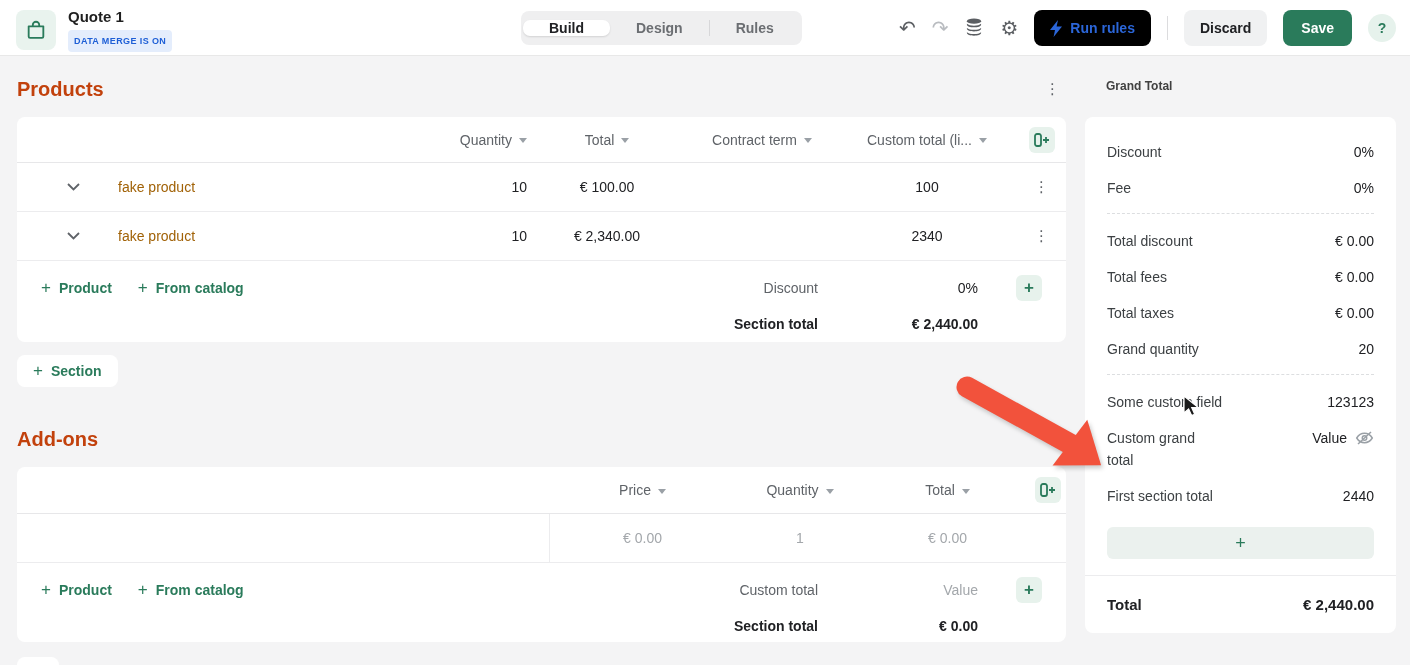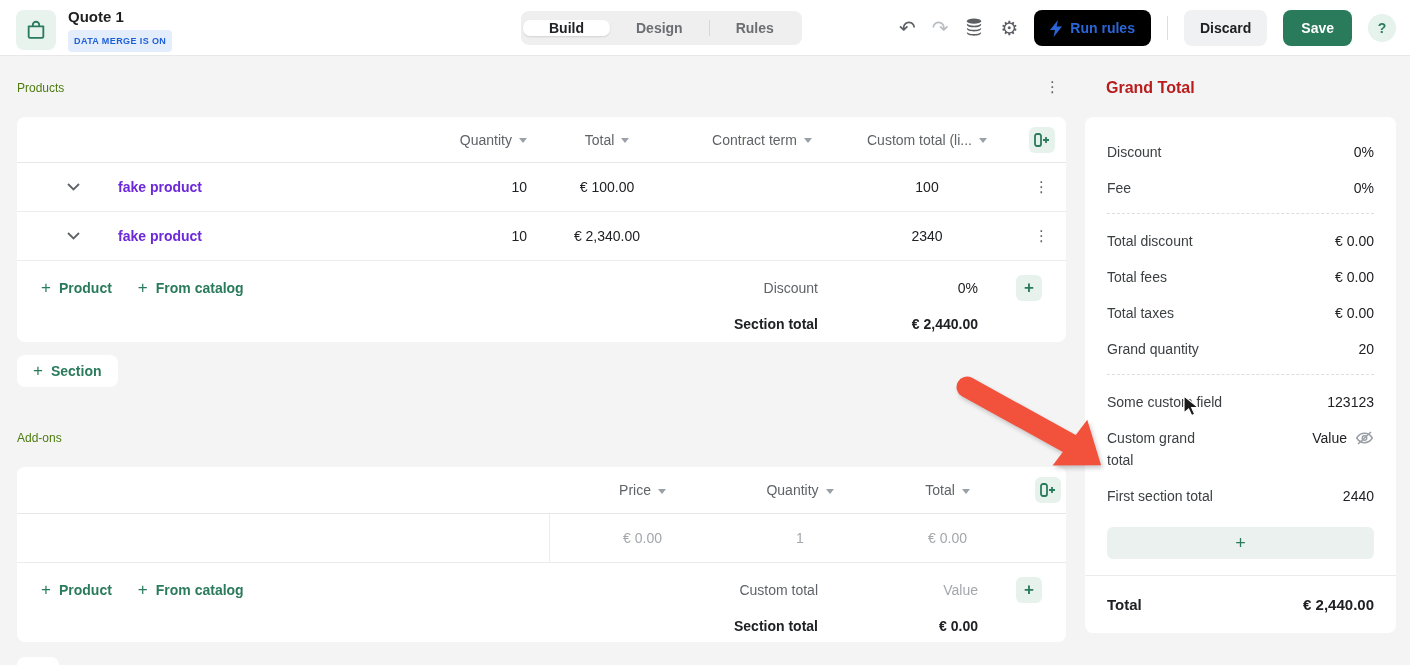--- a/index.html
+++ b/index.html
@@ -23,38 +23,38 @@
   .tb-icon { font-family:"DejaVu Sans", sans-serif; font-size:20px; color:#5b5e62; line-height:1; cursor:pointer; }
   .tb-icon.disabled { color:#b9bcc0; }
   .runrules-btn { display:flex; align-items:center; gap:8px; background:#000000; color:#2b66d9; font-weight:bold; border:none; border-radius:8px; height:36px; padding:0 16px; font-size:14px; cursor:pointer; }
   .tb-vdiv { width:1px; height:24px; background:#dcdcde; }
   .discard-btn { background:#f0f1f2; color:#202124; border:none; border-radius:8px; height:36px; padding:0 16px; font-weight:bold; font-size:14px; cursor:pointer; }
   .save-btn { background:#2a7b5b; color:#ffffff; border:none; border-radius:8px; height:36px; padding:0 18px; font-weight:bold; font-size:14px; cursor:pointer; }
   .help-btn { width:28px; height:28px; border-radius:50%; background:#e6f2ec; color:#2a7b5b; font-weight:bold; font-size:14px; display:flex; align-items:center; justify-content:center; cursor:pointer; }
 
   
   .section-heading-row { position:absolute; left:17px; width:1049px; display:flex; justify-content:space-between; align-items:center; }
-  .section-heading { font-size:12px; font-weight:normal; color:#4d7c0f; }
+  .section-heading { font-size:20px; font-weight:bold; color:#c2410c; }
   .kebab { font-family:"DejaVu Sans", sans-serif; color:#5f6368; font-size:15px; letter-spacing:0; cursor:pointer; line-height:1; padding:2px 6px; }
   .card { position:absolute; left:17px; width:1049px; background:#ffffff; border-radius:8px; }
   .caret { display:inline-block; width:0; height:0; border-left:4px solid transparent; border-right:4px solid transparent; border-top:5px solid #9aa0a6; margin-left:7px; vertical-align:middle; }
   .plus-sq { width:26px; height:26px; border-radius:6px; background:#e7f2ec; color:#2a7b5b; font-size:17px; font-weight:bold; display:flex; align-items:center; justify-content:center; cursor:pointer; border:none; }
   .link-btn { display:flex; align-items:center; gap:8px; color:#2a7b5b; font-weight:bold; font-size:14px; cursor:pointer; background:none; border:none; }
   .link-plus { font-size:17px; font-weight:normal; }
 
   
   .thead { display:flex; align-items:center; height:46px; border-bottom:1px solid #e7e7e9; color:#5f6368; font-size:14px; }
   .trow  { display:flex; align-items:center; height:49px; border-bottom:1px solid #ececee; font-size:14px; }
   .c-name { flex:1; display:flex; align-items:center; padding-left:50px; }
   .c-qty { width:110px; text-align:right; }
   .c-total { width:160px; text-align:center; }
   .c-contract { width:150px; text-align:center; }
   .c-custom { width:180px; text-align:center; }
   .c-actions { width:49px; display:flex; justify-content:center; }
-  .row-name { font-weight:bold; color:#6d28d9; margin-left:38px; }
+  .row-name { font-weight:normal; color:#a16207; margin-left:38px; }
   .chev-btn { background:none; border:none; cursor:pointer; display:flex; align-items:center; }
 
   .card-footer { padding:12px 24px 0 24px; }
   .foot-row1 { display:flex; align-items:center; height:30px; }
   .foot-row2 { display:flex; align-items:center; height:30px; margin-top:6px; }
   .foot-links { display:flex; align-items:center; gap:26px; }
   .foot-right { margin-left:auto; display:flex; align-items:center; }
   .foot-label { color:#5f6368; }
   .foot-value { width:160px; text-align:right; color:#202124; }
   .foot-gap { width:38px; }
@@ -65,21 +65,21 @@
 
   
   .a-name { width:533px; align-self:stretch; display:flex; align-items:center; border-right:1px solid #ececee; }
   .a-price { width:185px; text-align:center; }
   .a-qty { width:130px; text-align:center; }
   .a-total { width:165px; text-align:center; }
   .a-actions { width:36px; display:flex; justify-content:center; }
   .thead .a-name { border-right:none; }
 
   
-  .gt-heading { position:absolute; left:1106px; top:79px; font-size:16px; font-weight:bold; color:#b91c1c; }
+  .gt-heading { position:absolute; left:1106px; top:79px; font-size:12px; font-weight:bold; color:#404040; }
   .gt-card { position:absolute; left:1085px; top:117px; width:311px; height:516px; background:#ffffff; border-radius:8px; padding:24px 22px 0 22px; }
   .gt-row { display:flex; justify-content:space-between; align-items:flex-start; margin-bottom:14px; line-height:22px; }
   .gt-label { color:#3c4043; }
   .gt-value { color:#202124; }
   .gt-dashed { border-top:1px dashed #dcdee0; margin:2px 0 16px 0; }
   .gt-plusbar { width:100%; height:32px; background:#ebf1ee; border:none; border-radius:6px; color:#2a7b5b; font-size:18px; cursor:pointer; margin-top:6px; }
   .gt-soliddiv { border-top:1px solid #ececee; margin:16px -22px 0 -22px; }
   .gt-total-row { display:flex; justify-content:space-between; margin-top:20px; font-size:15px; font-weight:bold; }
   .gt-chip { display:inline-block; margin-top:14px; background:#e7f2ec; color:#2a7b5b; font-weight:bold; font-size:14px; padding:5px 10px; border-radius:6px; cursor:pointer; }
   .eye-off { margin-left:8px; }

